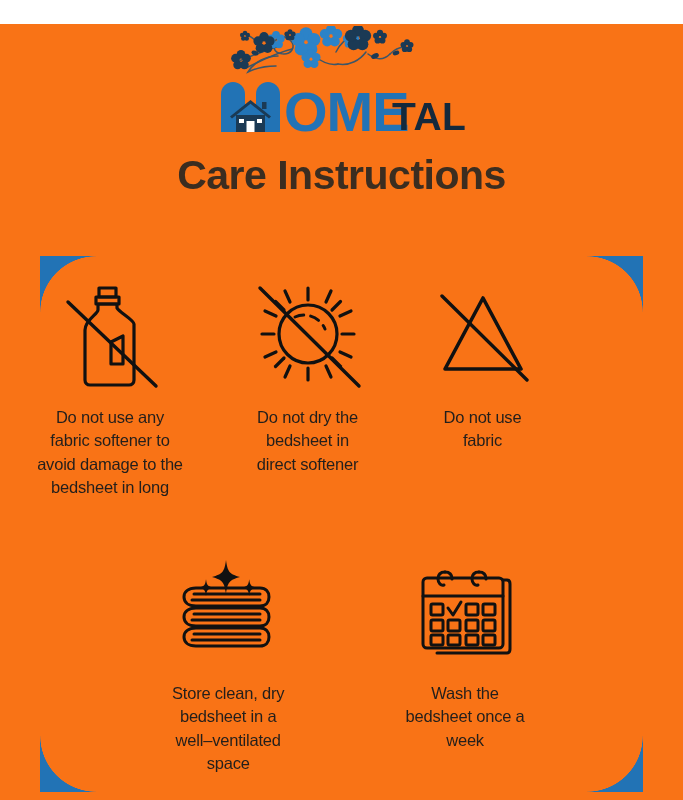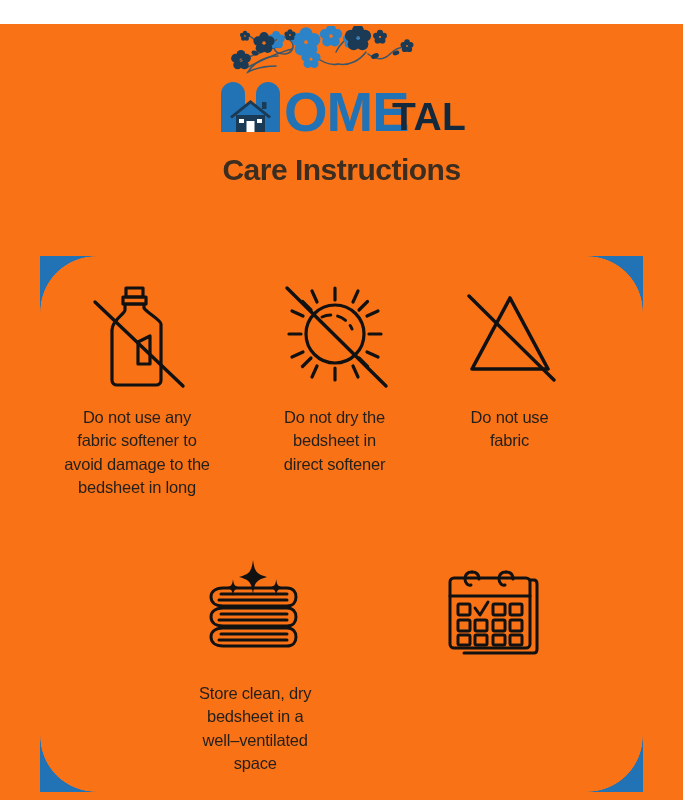--- a/index.html
+++ b/index.html
@@ -44,21 +44,21 @@
   }
 
   
   #page-title {
     position: absolute;
     left: 0;
     top: 129px;
     width: 683px;
     text-align: center;
     font-family: "Liberation Sans", sans-serif;
-    font-size: 30px;
+    font-size: 41px;
     font-weight: bold;
     letter-spacing: -0.5px;
     color: #3b2d20;
     line-height: 1.1;
     white-space: nowrap;
   }
 
   
   .corner {
     position: absolute;
@@ -90,21 +90,20 @@
     top: 712px;
     -webkit-mask-image: radial-gradient(circle 56px at 0% 0%, transparent 99%, #000 100%);
     mask-image: radial-gradient(circle 56px at 0% 0%, transparent 99%, #000 100%);
   }
 
   
   .care-row {
     position: absolute;
     display: flex;
     width: 566px;
-    padding-left: 27px;
   }
   #care-row-top {
     left: 0;
     top: 252px;
   }
   #care-row-bottom {
     left: 0;
     top: 528px;
     gap: 36px;
   }
@@ -418,16 +417,19 @@
 
             <rect x="24" y="83" width="12" height="10" rx="1.5"></rect>
             <rect x="41" y="83" width="12" height="10" rx="1.5"></rect>
             <rect x="59" y="83" width="12" height="10" rx="1.5"></rect>
             <rect x="76" y="83" width="12" height="10" rx="1.5"></rect>
 
             <path d="M41 56 L46 63 L54 50" stroke-width="3"></path>
           </g>
         </svg>
       </div>
+      <div class="care-caption" style="width:200px">Wash the
+bedsheet once a
+week</div>
     </div>
   </div>
 
 </div>
 
 </body></html>

